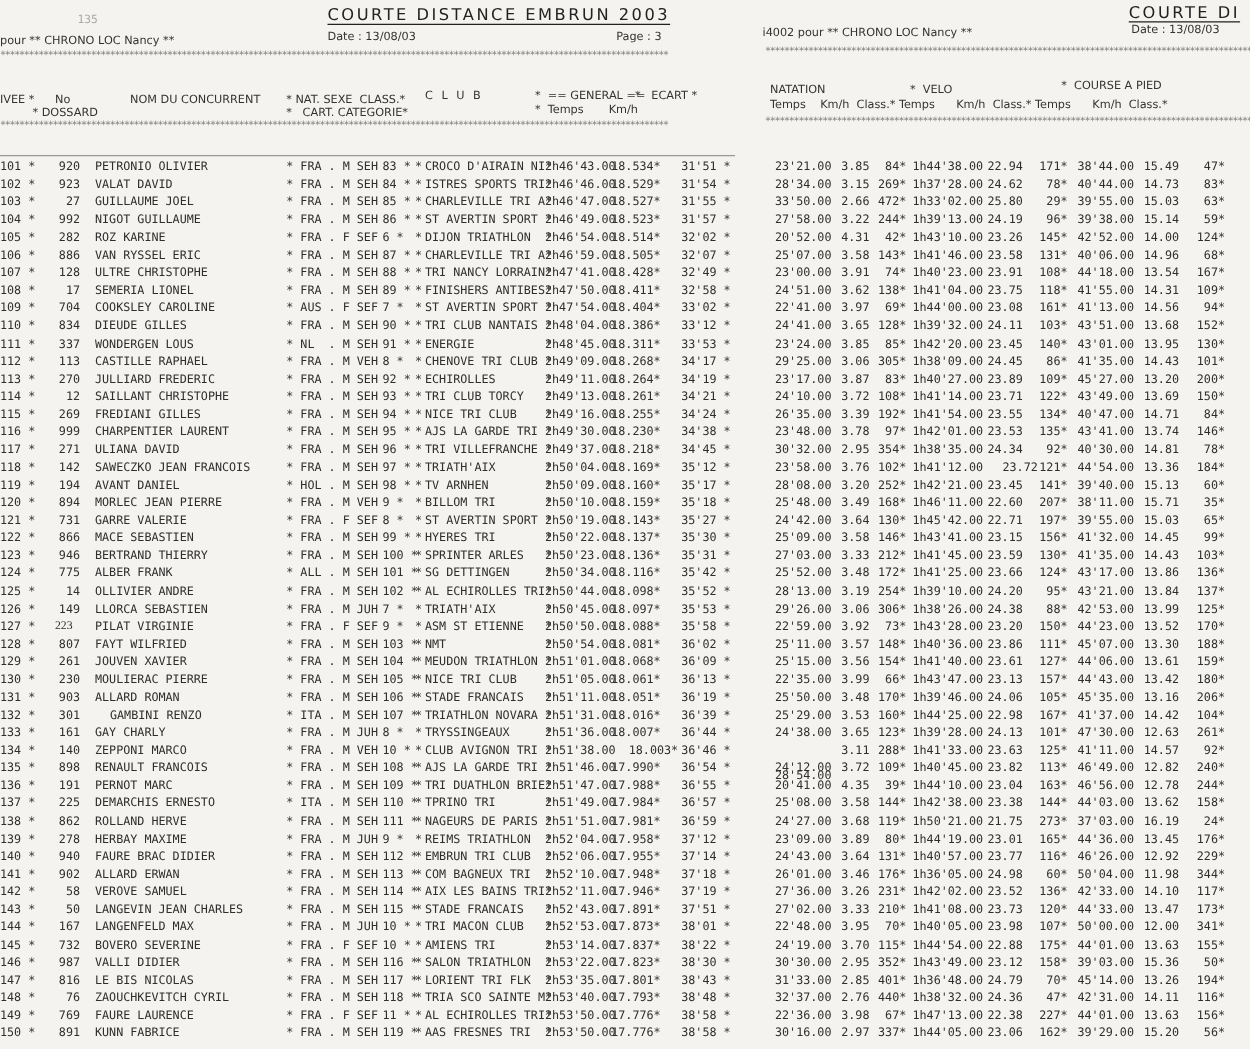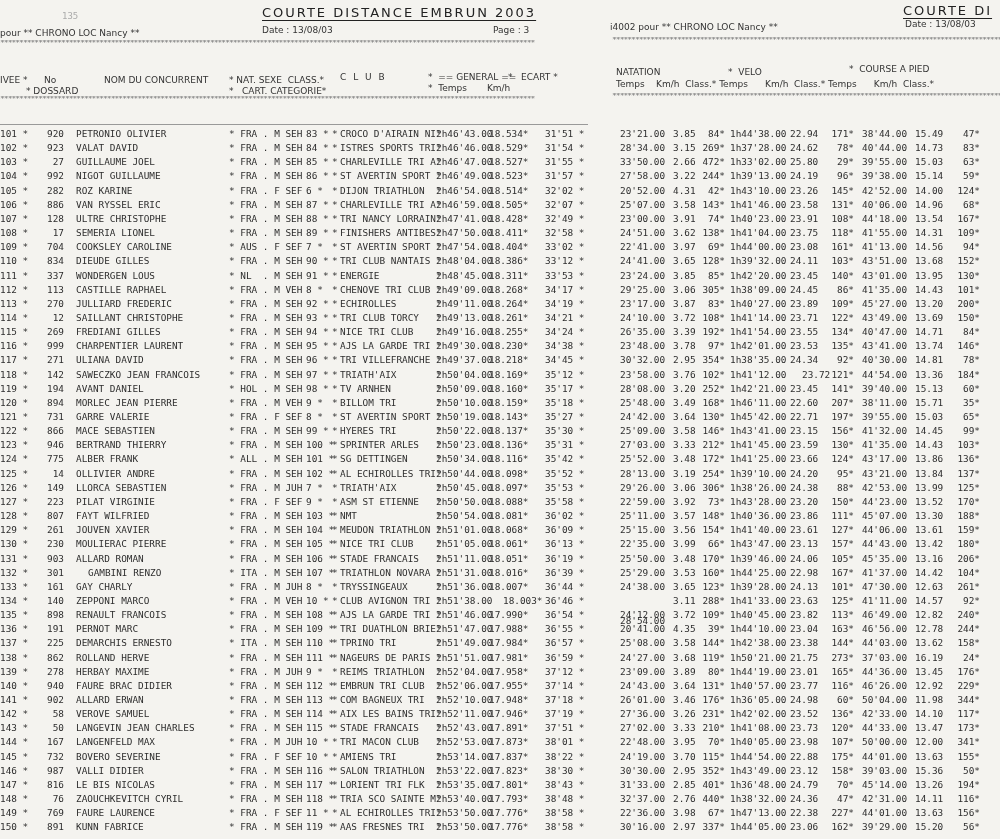--- a/index.html
+++ b/index.html
@@ -605,21 +605,21 @@
       <span style="left: 697px; min-width: 28px; text-align: right;">306*</span>
       <span style="left: 730px;">1h38'26.00</span>
       <span style="left: 790px;">24.38</span>
       <span style="left: 826px; min-width: 28px; text-align: right;">88*</span>
       <span style="left: 862px;">42'53.00</span>
       <span style="left: 915px;">13.99</span>
       <span style="left: 950px; min-width: 30px; text-align: right;">125*</span>
     </div>
     <div class="row" style="top: 495.9px;">
       <span style="left: 0px; min-width: 20px; text-align: right;">127 *</span>
-      <span style="left: 44px; min-width: 20px; text-align: right;">223</span>
+      <span style="left: 44px; min-width: 20px;  font-family: Liberation Serif, serif;">223</span>
       <span style="left: 76px;">PILAT VIRGINIE</span>
       <span style="left: 229px;">* FRA . F SEF</span>
       <span style="left: 306px; min-width: 16px; text-align: right;">9 *</span>
       <span style="left: 332px;">* </span>
       <span style="left: 340px;">ASM ST ETIENNE   *</span>
       <span style="left: 436px;">2h50'50.00</span>
       <span style="left: 489px;">18.088*</span>
       <span style="left: 545px;">35'58 *</span>
       <span style="left: 620px;">22'59.00</span>
       <span style="left: 673px;">3.92</span>

